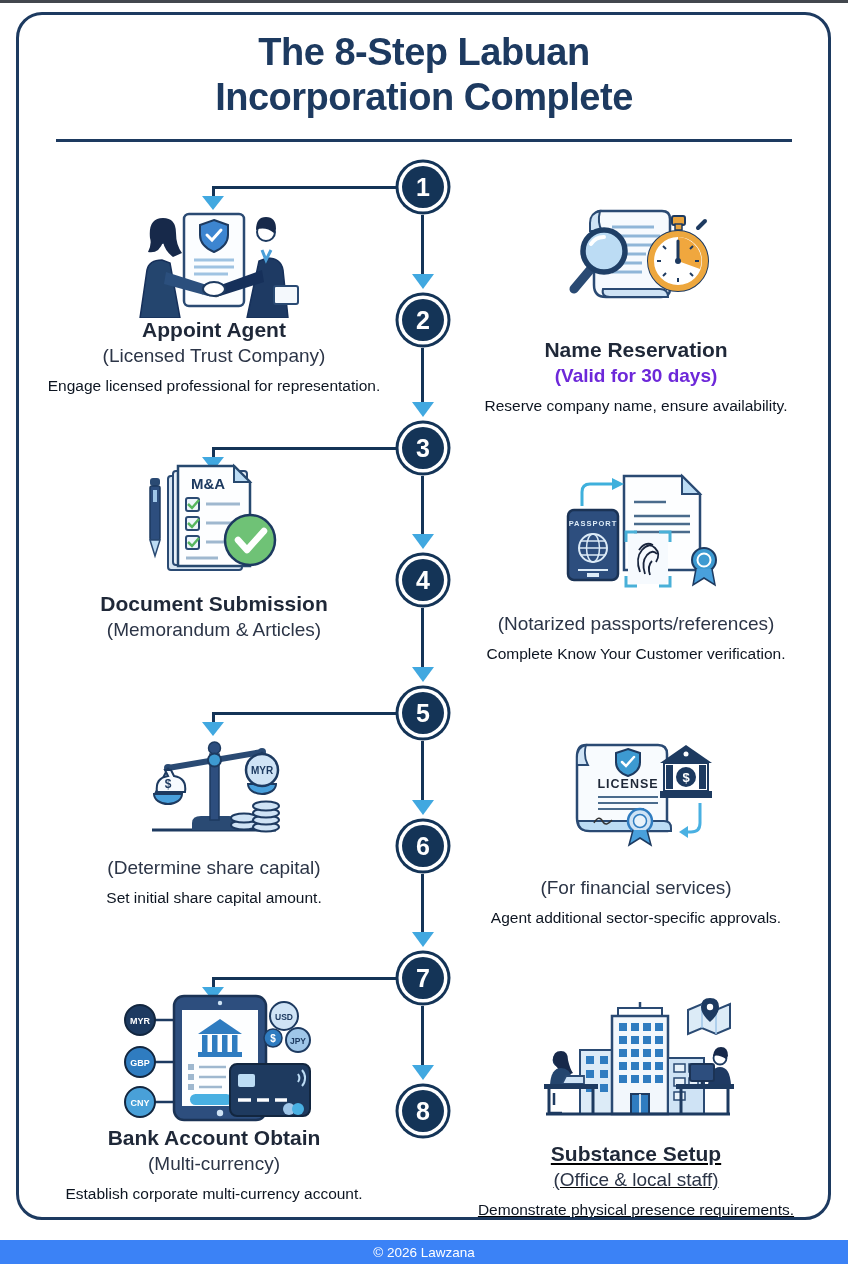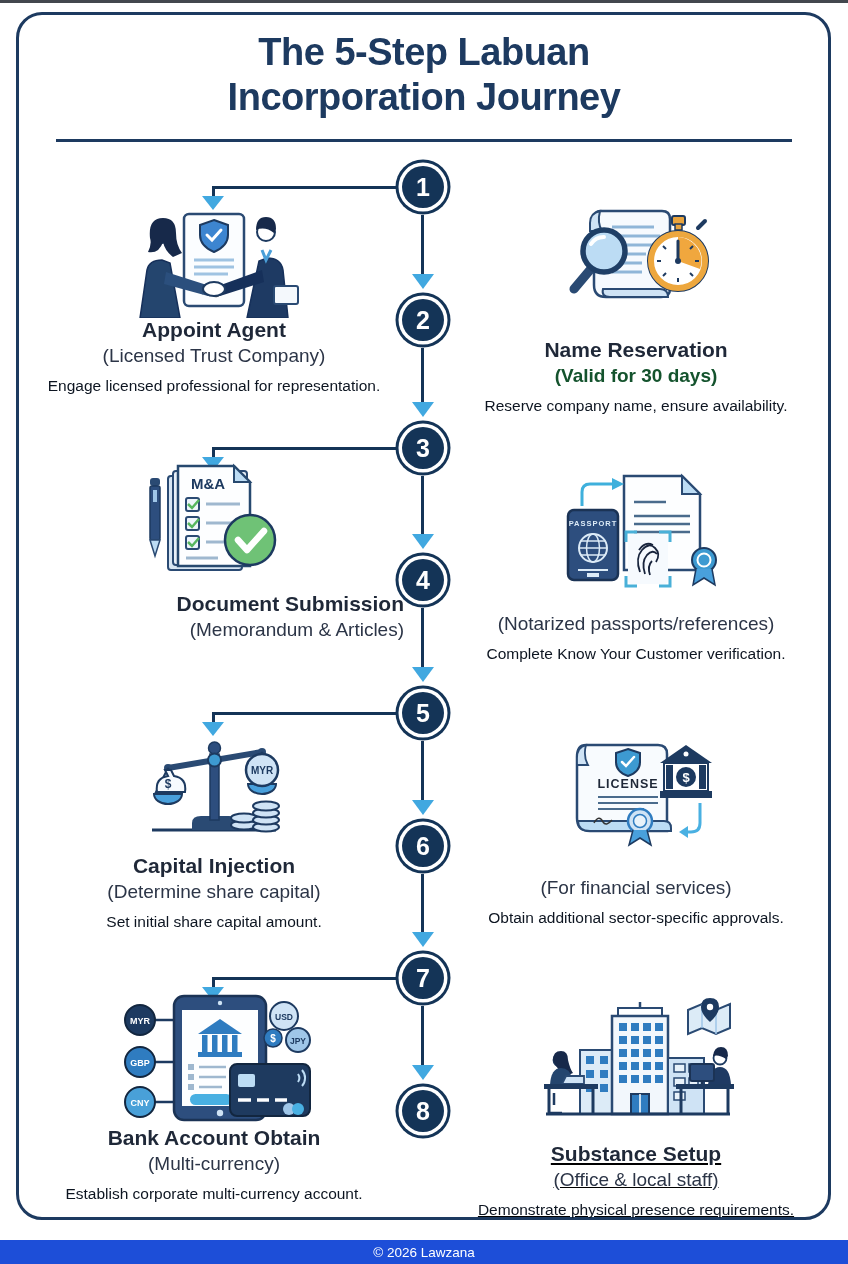--- a/index.html
+++ b/index.html
@@ -20,36 +20,36 @@
   .varrow{left:412px;width:0;height:0;border-left:11px solid transparent;
     border-right:11px solid transparent;border-top:15px solid #41a8e0;}
   .hline{height:3px;background:#143457;left:212px;width:191px;}
   .stub{left:212px;width:3px;height:11px;background:#143457;}
   .harrow{left:202px;width:0;height:0;border-left:11px solid transparent;
     border-right:11px solid transparent;border-top:14px solid #41a8e0;}
   .step-text{width:380px;text-align:center;}
   .step-text.l{left:24px;} .step-text.r{left:446px;margin-top:14px;}
   .step-title{font-size:21px;font-weight:bold;color:#1f2838;margin:0;}
   .step-sub{font-size:19px;color:#2c3547;margin:3px 0 0;}
-  .step-sub.highlight{color:#14532d;font-weight:bold;}
+  .step-sub.highlight{color:#6d28d9;font-weight:bold;}
   .step-desc{font-size:15.5px;color:#0d1521;margin:10px 0 0;}
-  .footer-bar{left:0;top:1240px;width:848px;height:24px;background:#1d4ed8;color:#ffffff;
+  .footer-bar{left:0;top:1240px;width:848px;height:24px;background:#3b82f6;color:#ffffff;
     font-size:13.5px;display:flex;align-items:center;justify-content:center;}
   svg{display:block;}
   svg text{font-family:"Liberation Sans",sans-serif;}
 </style>
 </head>
 <body>
 
 <div class="abs top-strip"></div>
 <div class="abs frame"></div>
 
 <div class="abs main-title">
-  <div>The 5-Step Labuan</div>
-  <div>Incorporation Journey</div>
+  <div>The 8-Step Labuan</div>
+  <div>Incorporation Complete</div>
 </div>
 <div class="abs divider"></div>
 
 <div class="abs vline" style="top:215px;height:59px;"></div>
 <div class="abs vline" style="top:348px;height:54px;"></div>
 <div class="abs vline" style="top:476px;height:58px;"></div>
 <div class="abs vline" style="top:608px;height:59px;"></div>
 <div class="abs vline" style="top:741px;height:59px;"></div>
 <div class="abs vline" style="top:874px;height:58px;"></div>
 <div class="abs vline" style="top:1006px;height:59px;"></div>
@@ -403,36 +403,35 @@
 <div class="abs step-text l" style="top:318px;">
   <p class="step-title">Appoint Agent</p>
   <p class="step-sub">(Licensed Trust Company)</p>
   <p class="step-desc">Engage licensed professional for representation.</p>
 </div>
 <div class="abs step-text r" style="top:324px;">
   <p class="step-title">Name Reservation</p>
   <p class="step-sub highlight">(Valid for 30 days)</p>
   <p class="step-desc">Reserve company name, ensure availability.</p>
 </div>
-<div class="abs step-text l" style="top:592px;text-align:right;">
+<div class="abs step-text l" style="top:592px;">
   <p class="step-title">Document Submission</p>
   <p class="step-sub">(Memorandum &amp; Articles)</p>
 </div>
 <div class="abs step-text r" style="top:596px;">
   <p class="step-sub">(Notarized passports/references)</p>
   <p class="step-desc">Complete Know Your Customer verification.</p>
 </div>
 <div class="abs step-text l" style="top:854px;">
-  <p class="step-title">Capital Injection</p>
   <p class="step-sub">(Determine share capital)</p>
   <p class="step-desc">Set initial share capital amount.</p>
 </div>
 <div class="abs step-text r" style="top:860px;">
   <p class="step-sub">(For financial services)</p>
-  <p class="step-desc">Obtain additional sector-specific approvals.</p>
+  <p class="step-desc">Agent additional sector-specific approvals.</p>
 </div>
 <div class="abs step-text l" style="top:1126px;">
   <p class="step-title">Bank Account Obtain</p>
   <p class="step-sub">(Multi-currency)</p>
   <p class="step-desc">Establish corporate multi-currency account.</p>
 </div>
 <div class="abs step-text r" style="top:1128px;text-decoration:underline;">
   <p class="step-title">Substance Setup</p>
   <p class="step-sub">(Office &amp; local staff)</p>
   <p class="step-desc">Demonstrate physical presence requirements.</p>

